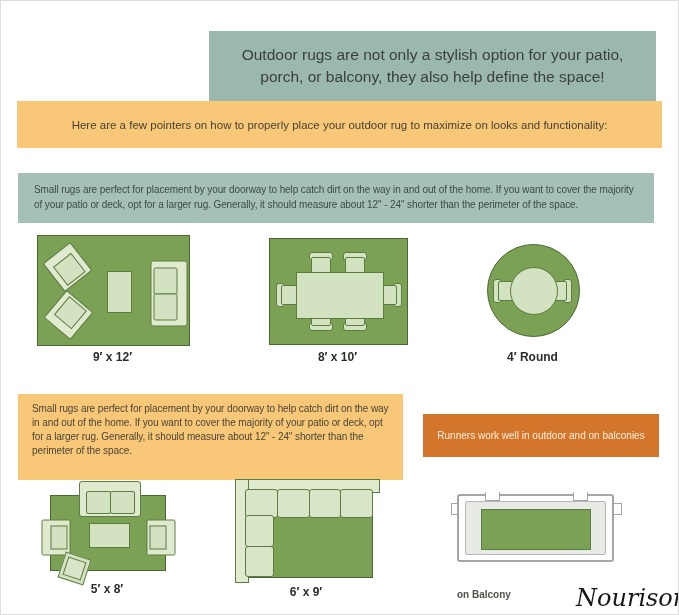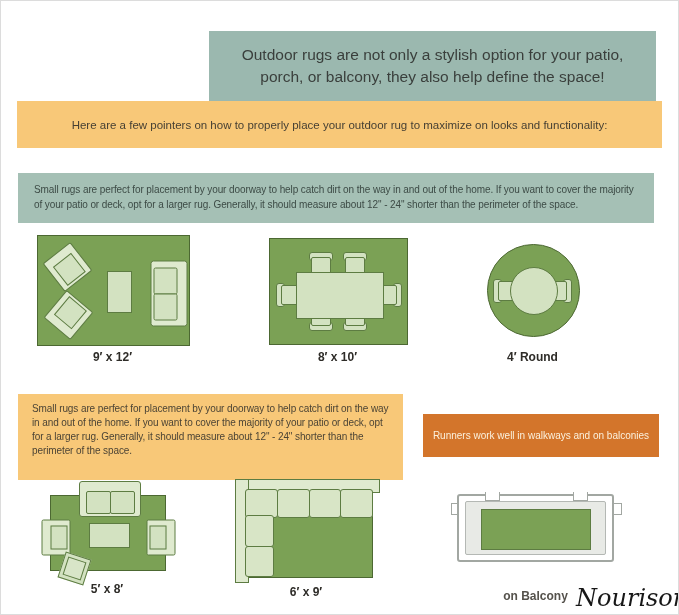--- a/index.html
+++ b/index.html
@@ -43,21 +43,21 @@
 
   
   .balcony-outer{left:456px;top:493px;width:157px;height:68px;background:#ffffff;border:2px solid #a2a7a2;border-radius:3px;box-sizing:border-box;}
   .balcony-inner{left:464px;top:500px;width:141px;height:54px;background:#e8eae6;border:1px solid #b4b8b4;border-radius:2px;box-sizing:border-box;}
   .balcony-tab{width:8px;height:10px;background:#ffffff;border:1px solid #a2a7a2;}
   .balcony-notch{width:13px;height:8px;background:#ffffff;border:1px solid #a2a7a2;border-top:none;z-index:2;}
   .runner-rug{left:480px;top:508px;width:108px;height:39px;background:#7ba155;border:1px solid #5d7c42;z-index:3;}
 
   
   .dim-label{font-size:12px;font-weight:700;color:#2e2c28;text-align:center;}
-  .dim-sublabel{font-size:12px;font-weight:700;color:#55524c;text-align:center;}
+  .dim-sublabel{font-size:10px;font-weight:700;color:#55524c;}
   .logo{font-family:"DejaVu Serif","Liberation Serif",serif;font-style:italic;font-size:24px;color:#171717;text-align:right;}
 </style>
 </head>
 <body>
 
 <div class="canvas">
 
   <div class="abs teal-quote">
     <span>Outdoor rugs are not only a stylish option for your patio, porch, or balcony, they also help define the space!</span>
   </div>
@@ -125,21 +125,21 @@
         <div class="body"></div>
       </div>
     <div class="abs furn" style="left:22px;top:22px;width:46px;height:46px;border-radius:50%;"></div>
   </div>
   <div class="abs dim-label" style="left:486px;top:349px;width:91px;">4′ Round</div>
 
   <div class="abs yellow-box2">
     <span>Small rugs are perfect for placement by your doorway to help catch dirt on the way in and out of the home. If you want to cover the majority of your patio or deck, opt for a larger rug. Generally, it should measure about 12" - 24" shorter than the perimeter of the space.</span>
   </div>
   <div class="abs orange-box2">
-    <span>Runners work well in walkways and on balconies</span>
+    <span>Runners work well in outdoor and on balconies</span>
   </div>
 
   <div class="abs rug" style="left:49px;top:494px;width:114px;height:74px;">
     <div class="abs loveseat" style="left:28px;top:-15px;width:60px;height:34px;">
       <div class="cushions">
           <div class="cushion"></div>
           <div class="cushion"></div>
         </div>
     </div>
     <div class="abs armchair" style="left:-13px;top:27px;width:34px;height:27px;transform:rotate(-90deg);">

